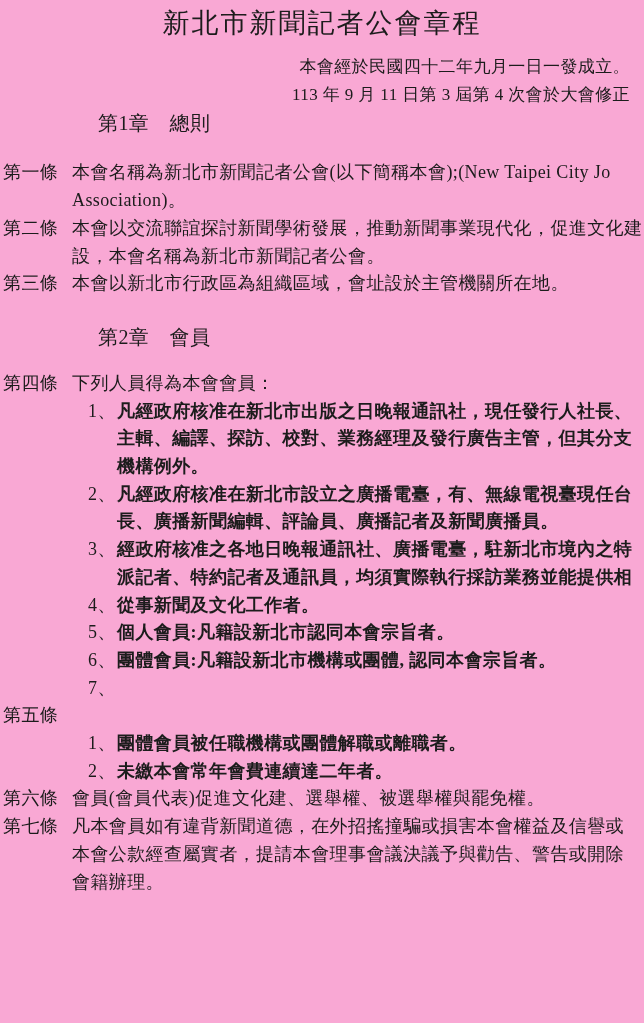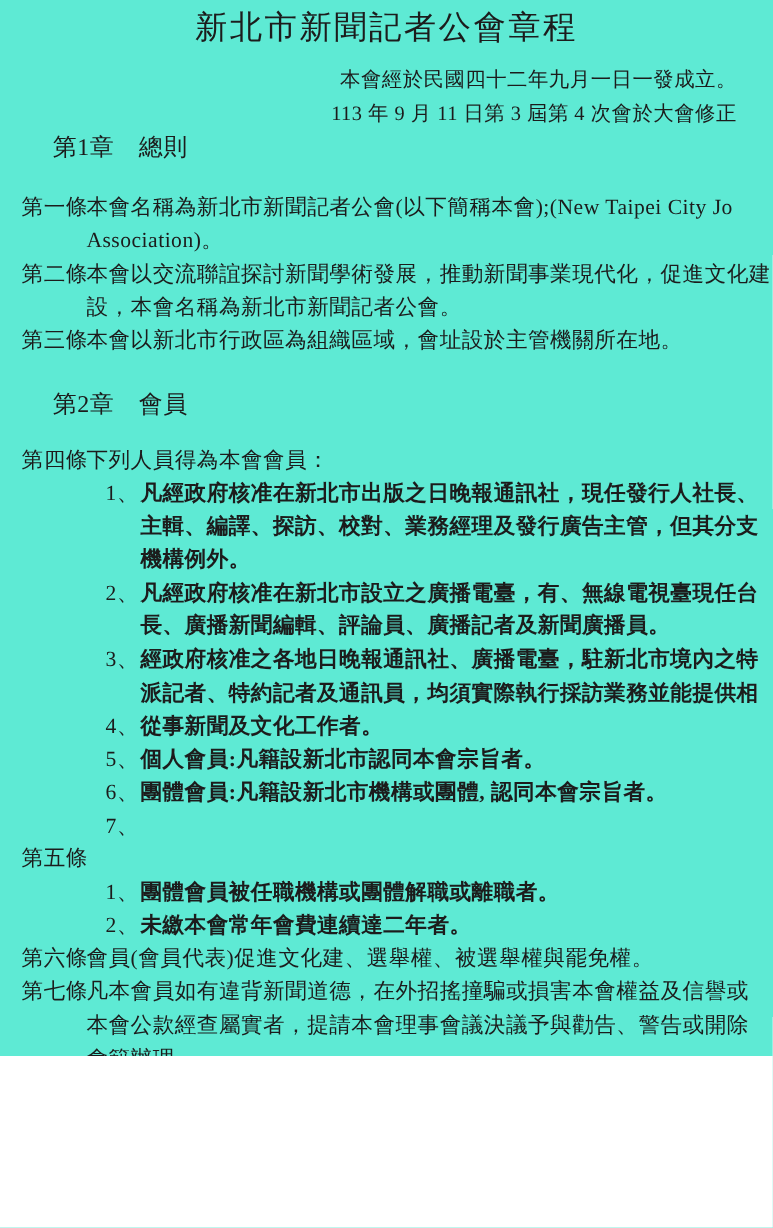--- a/index.html
+++ b/index.html
@@ -3,65 +3,65 @@
 <meta charset="utf-8">
 <style>
   html, body {
     margin: 0;
     padding: 0;
     background: #ffffff;
   }
   .page {
     position: relative;
     width: 644px;
-    height: 880px;
+    height: 1023px;
     margin: 0 auto;
-    background: #5eead4;
+    background: #f9a8d4;
     overflow: hidden;
     color: #1c1c1c;
     font-family: "Liberation Serif", "DejaVu Serif", serif;
     font-size: 18px;
     letter-spacing: 0.4px;
     line-height: 27.7px;
   }
   .title {
     margin: 6px 0 0 0;
     text-align: center;
     font-size: 27px;
     font-weight: 400;
     letter-spacing: 2px;
     line-height: 34px;
   }
   .header-block {
     margin-top: 13px;
-    padding-right: 30px;
+    padding-right: 14px;
     text-align: right;
     font-size: 17px;
   }
   .header-block .hline {
     white-space: nowrap;
   }
   .chapter-heading {
-    margin-left: 44px;
+    margin-left: 98px;
     font-size: 20px;
     line-height: 28px;
     white-space: nowrap;
   }
   .chapter-heading.ch1 { margin-top: 1px; }
   .chapter-heading.ch2 { margin-top: 25px; }
   .articles.ch1 { margin-top: 22px; }
   .articles.ch2 { margin-top: 19px; }
   .article {
     display: flex;
     align-items: flex-start;
   }
   .article .label {
     width: 72px;
     flex-shrink: 0;
-    padding-left: 18px;
+    padding-left: 3px;
     box-sizing: border-box;
     white-space: nowrap;
   }
   .article .body {
     flex: 1 1 auto;
     min-width: 0;
   }
   .line {
     white-space: nowrap;
   }

